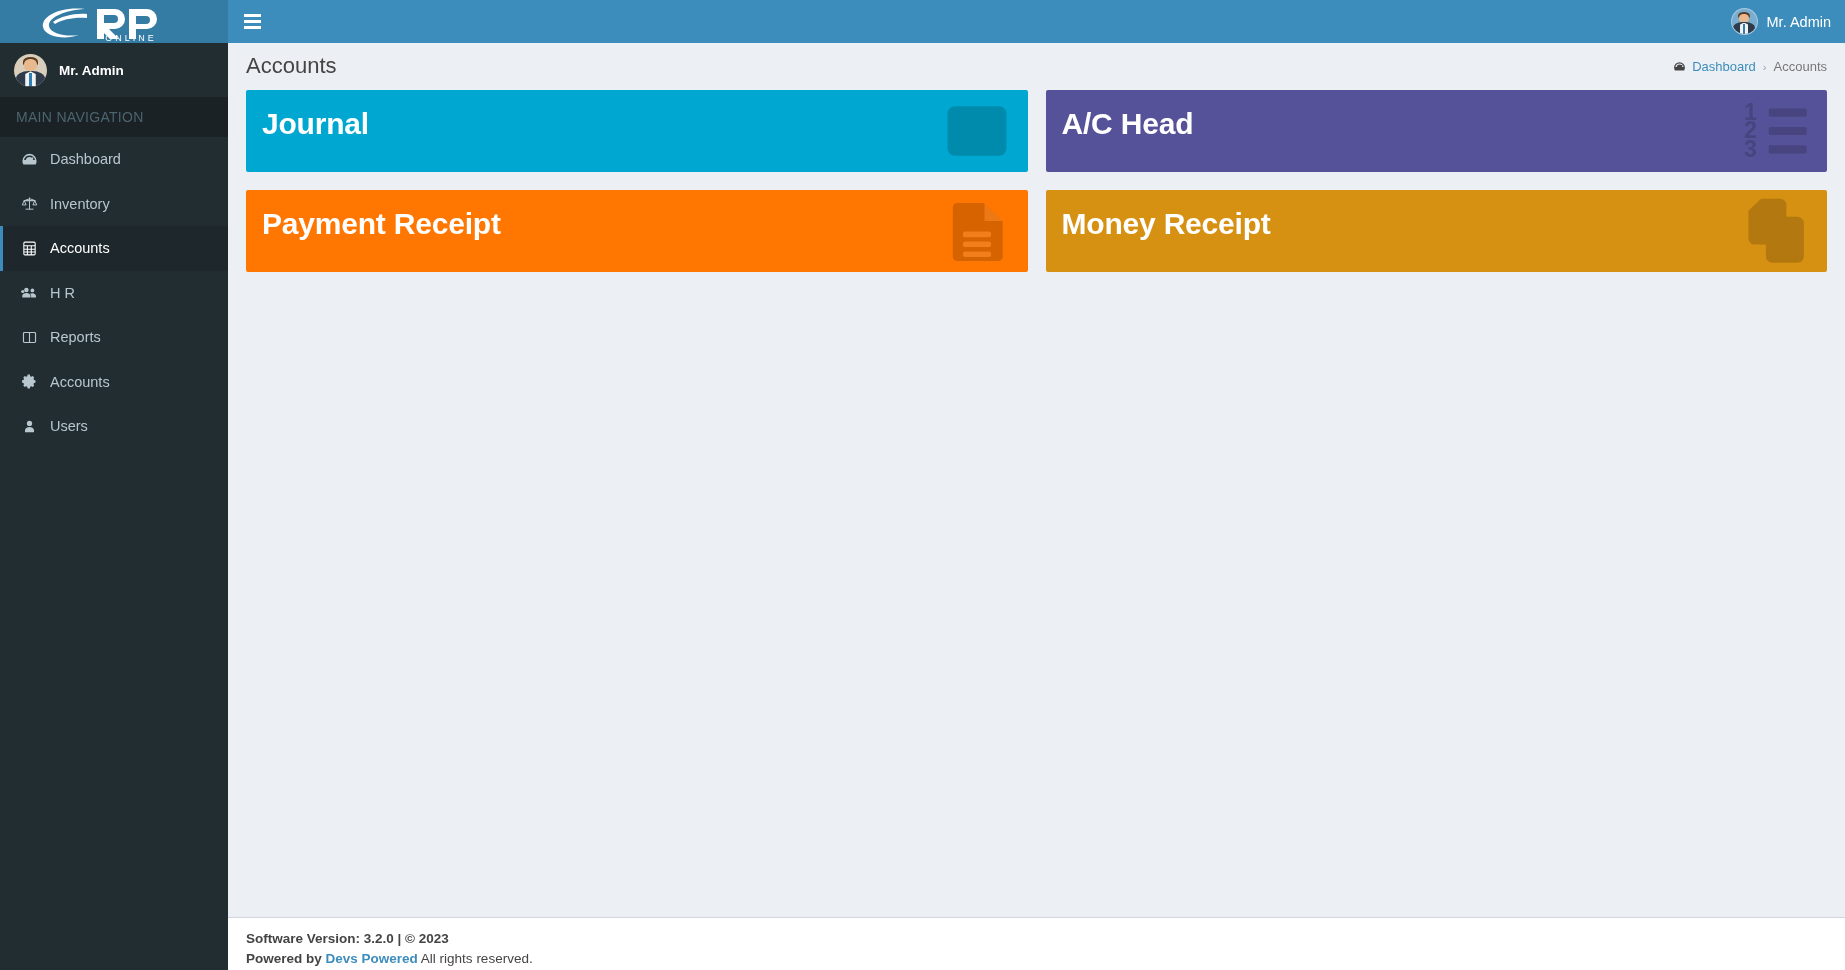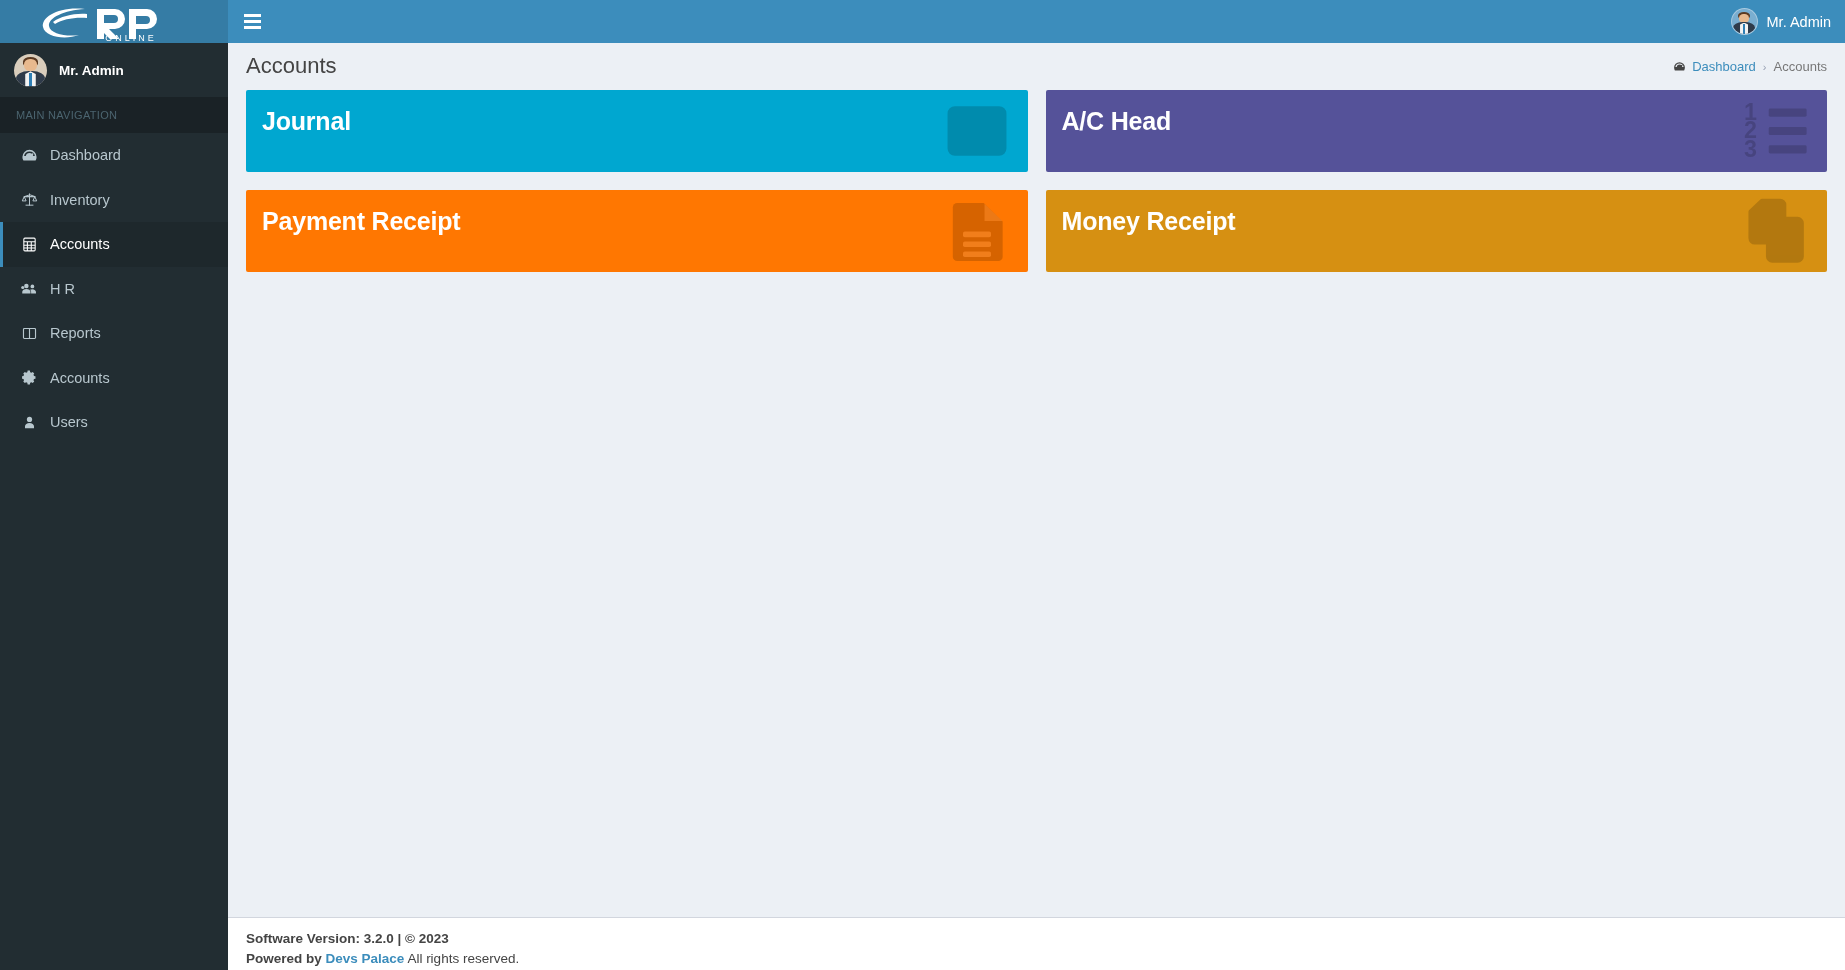--- a/index.html
+++ b/index.html
@@ -77,21 +77,21 @@
     height: 54px; display: flex; align-items: center;
     padding: 0 14px; gap: 12px;
   }
   .avatar-lg {
     width: 33px; height: 33px; border-radius: 50%;
     background: #d9cdbc; position: relative; overflow: hidden; flex: 0 0 auto;
   }
   .user-panel .uname { color: #fff; font-size: 13.5px; font-weight: bold; }
 
   .nav-header {
-    color: #4b646f; font-size: 11px; letter-spacing: .3px;
+    color: #4b646f; font-size: 14px; letter-spacing: .3px;
     padding: 12px 16px 12px; background: #1a2226;
   }
   .nav-item {
     display: flex; align-items: center; gap: 11px;
     height: 44.5px; padding: 0 16px;
     color: #b8c7ce; font-size: 14.5px;
     border-left: 3px solid transparent;
     cursor: pointer; text-decoration: none;
   }
   .nav-item.active {
@@ -130,21 +130,21 @@
     display: flex; flex-wrap: wrap;
     margin: 0 -9px;
   }
   .card-col { width: 50%; padding: 0 9px 18px; }
   .tile {
     position: relative; height: 82px; border-radius: 2px;
     overflow: hidden; cursor: pointer; display: block;
   }
   .tile .tile-title {
     position: absolute; left: 16px; top: 17px;
-    color: #fff; font-size: 25px; font-weight: bold;
+    color: #fff; font-size: 30px; font-weight: bold;
     letter-spacing: -.2px;
   }
   .tile .tile-icon {
     position: absolute; right: 16px; top: 6px;
     width: 70px; height: 70px;
     opacity: .16;
   }
   .tile .tile-icon svg { width: 100%; height: 100%; display:block; fill: #000; }
 
   
@@ -373,18 +373,18 @@
 
     </div>
   </main>
 
   <footer class="main-footer">
     <div class="line">
       <b>Software Version: 3.2.0 | © 2023</b>
     </div>
     <div class="line">
       <b>Powered by</b>
-      <a>Devs Palace</a>
+      <a>Devs Powered</a>
       <span>All rights reserved.</span>
     </div>
   </footer>
 
 </div>
 
 </body></html>

